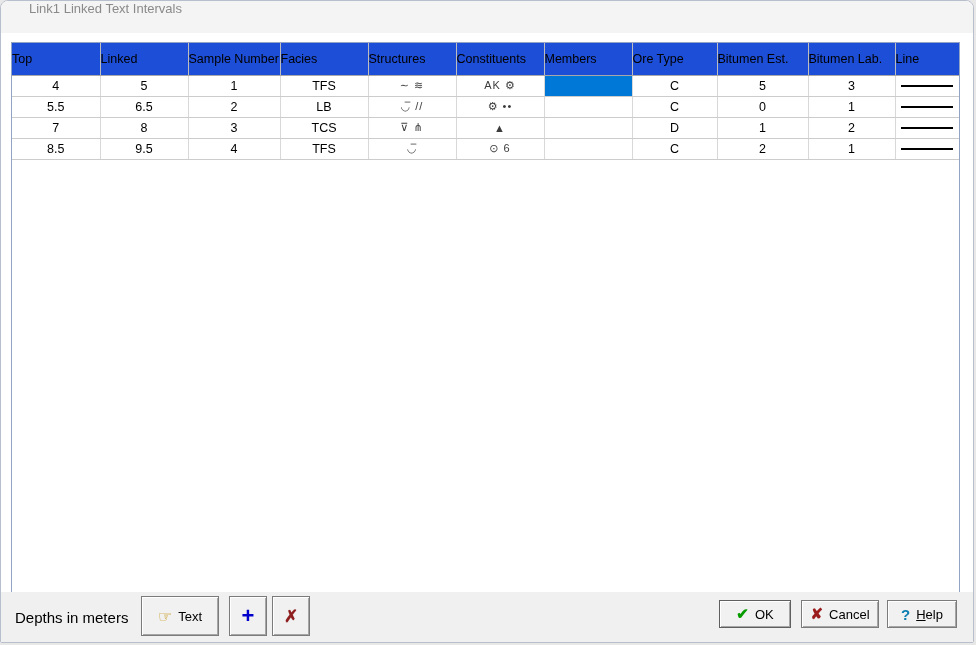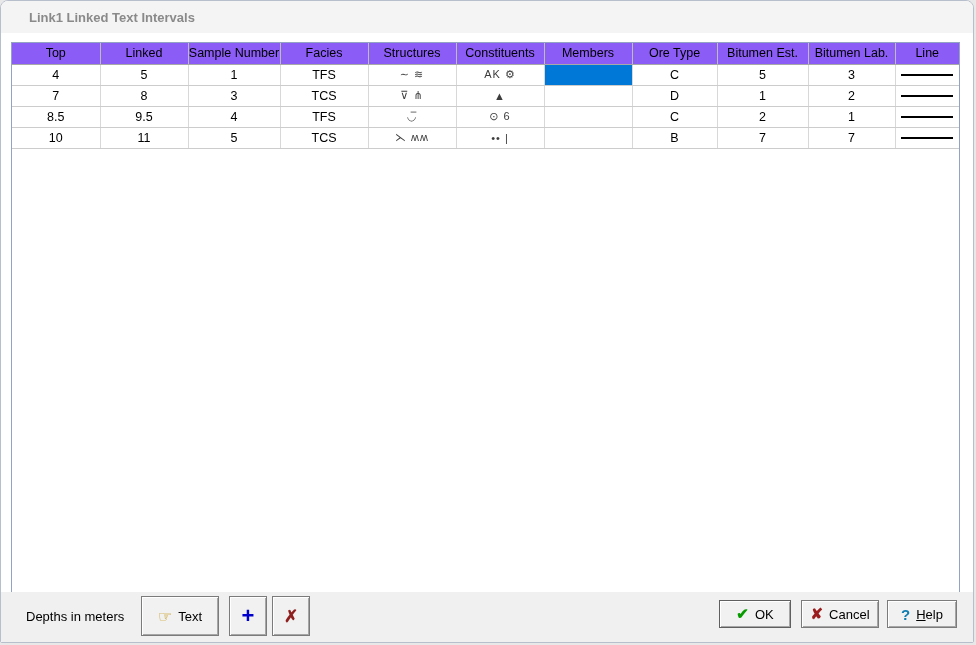--- a/index.html
+++ b/index.html
@@ -1,42 +1,42 @@
 <!DOCTYPE html>
 <html><head>
 <meta charset="utf-8">
 <style>
   * { margin:0; padding:0; box-sizing:border-box; }
   html,body { width:976px; height:645px; background:#e8e8e8; font-family:"Liberation Sans", sans-serif; }
   .dialog { position:relative; width:974px; height:643px; margin:0; background:#ffffff;
             border:1px solid #b8bfcc; border-radius:8px 8px 2px 2px; overflow:hidden; }
   .titlebar { position:absolute; left:0; top:0; right:0; height:32px; background:#f4f4f4; }
-  .titlebar .title { position:absolute; left:28px; top:9px; font-size:13px; color:#8a8a8a;font-weight:bold; }
+  .titlebar .title { position:absolute; left:28px; top:0; font-size:13px; color:#8a8a8a; }
   .client { position:absolute; left:0; top:32px; right:0; bottom:0; background:#ffffff; }
 
   
   .gridwrap { position:absolute; left:10px; top:9px; width:949px; height:554px;
               border:1px solid #93a3c3; background:#ffffff; overflow:hidden; }
   table.grid { border-collapse:collapse; table-layout:fixed; width:947px; }
   col.c1{width:88px} col.c2{width:88px} col.c3{width:92px} col.c4{width:88px}
   col.c5{width:88px} col.c6{width:88px} col.c7{width:88px} col.c8{width:85px}
   col.c9{width:91px} col.c10{width:87px} col.c11{width:64px}
-  table.grid th { height:21px; background:#8b5cf6; font-size:12.5px; font-weight:normal; color:#000;
-                  border-right:1px solid #bdbdbd; border-bottom:1px solid #a8a8a8; text-align:center; }
+  table.grid th { height:32px; background:#1d4ed8; font-size:12.5px; font-weight:normal; color:#000;
+                  border-right:1px solid #bdbdbd; border-bottom:1px solid #a8a8a8; text-align:left; }
   table.grid th:last-child { border-right:none; }
   table.grid td { height:21px; font-size:12.5px; color:#000; text-align:center; vertical-align:middle;
                   border-right:1px solid #d8d8d8; border-bottom:1px solid #cccccc; overflow:hidden; white-space:nowrap; }
   table.grid td:last-child { border-right:none; }
   table.grid td.sym { font-size:11px; color:#3c3c3c; letter-spacing:1px; }
   table.grid td.sel { background:#0078d7; }
   .hline { display:inline-block; width:52px; height:0; border-top:2px solid #000; vertical-align:middle; }
 
   
   .bottombar { position:absolute; left:0; right:0; bottom:0; height:50px; background:#f0f0f0; }
-  .depths { position:absolute; left:25px; top:17px; font-size:13px; color:#000; }
+  .depths { position:absolute; left:14px; top:17px; font-size:15px; color:#000; }
   .btn3d { position:absolute; background:#f1f1f1; border:1px solid #7b7b7b;
            box-shadow: inset 1px 1px 0 #ffffff, inset -1px -1px 0 #a6a6a6;
            display:flex; align-items:center; justify-content:center; gap:6px;
            font-size:13px; color:#000; cursor:default; }
   .btn-pick { left:140px; top:4px; width:78px; height:40px; }
   .btn-plus { left:228px; top:4px; width:38px; height:40px; }
   .btn-del  { left:271px; top:4px; width:38px; height:40px; }
   .btn-ok     { left:718px; top:8px; width:72px; height:28px; border-color:#5f5f5f; }
   .btn-cancel { left:800px; top:8px; width:78px; height:28px; }
   .btn-help   { left:886px; top:8px; width:70px; height:28px; }
@@ -95,20 +95,33 @@
               <td>TFS</td>
               <td class="sym">∼ ≋</td>
               <td class="sym">AK ⚙</td>
               <td class="sel"></td>
               <td>C</td>
               <td>5</td>
               <td>3</td>
               <td><span class="hline"></span></td>
             </tr>
             <tr>
+              <td>5.5</td>
+              <td>6.5</td>
+              <td>2</td>
+              <td>LB</td>
+              <td class="sym">◡̅ //</td>
+              <td class="sym">⚙ ••</td>
+              <td></td>
+              <td>C</td>
+              <td>0</td>
+              <td>1</td>
+              <td><span class="hline"></span></td>
+            </tr>
+            <tr>
               <td>7</td>
               <td>8</td>
               <td>3</td>
               <td>TCS</td>
               <td class="sym">⊽ ⋔</td>
               <td class="sym">▲</td>
               <td></td>
               <td>D</td>
               <td>1</td>
               <td>2</td>
@@ -118,33 +131,20 @@
               <td>8.5</td>
               <td>9.5</td>
               <td>4</td>
               <td>TFS</td>
               <td class="sym">◡̅</td>
               <td class="sym">⊙ 6</td>
               <td></td>
               <td>C</td>
               <td>2</td>
               <td>1</td>
-              <td><span class="hline"></span></td>
-            </tr>
-            <tr>
-              <td>10</td>
-              <td>11</td>
-              <td>5</td>
-              <td>TCS</td>
-              <td class="sym">⋋ ʍʍ</td>
-              <td class="sym">•• |</td>
-              <td></td>
-              <td>B</td>
-              <td>7</td>
-              <td>7</td>
               <td><span class="hline"></span></td>
             </tr>
           </tbody>
       </table>
     </div>
 
     <div class="bottombar">
       <span class="depths">Depths in meters</span>
 
       <div class="btn3d btn-pick">

